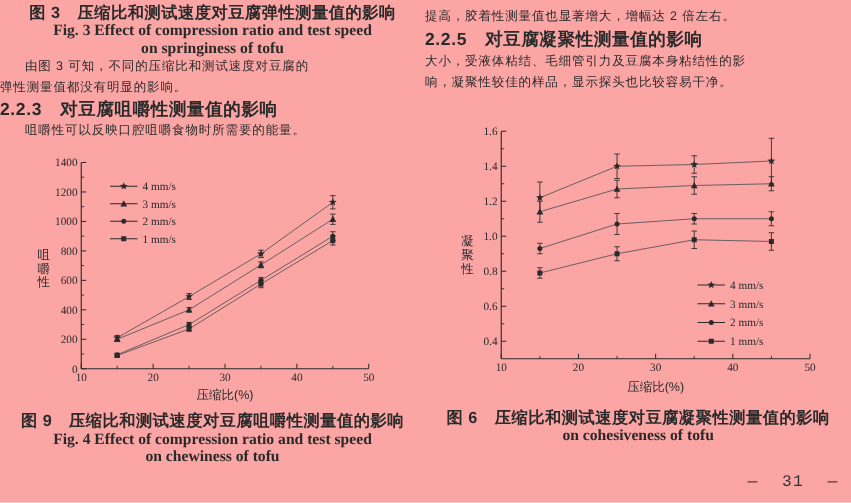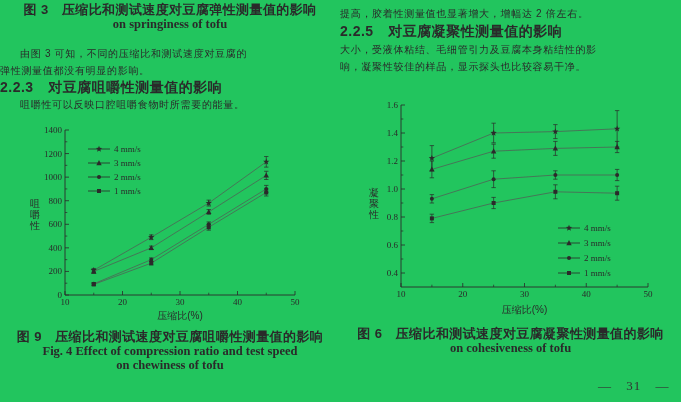--- a/index.html
+++ b/index.html
@@ -1,40 +1,41 @@
 <!DOCTYPE html>
 <html><head>
 <meta charset="utf-8">
 <style>
   html,body{margin:0;padding:0;background:#e8e8e8;}
-  .page{position:relative;width:681px;height:402px;background:#22c55e;overflow:hidden;
+  .page{position:relative;width:681px;height:402px;background:#fca5a5;overflow:hidden;
         font-family:"Liberation Sans",sans-serif;color:#2a2a2a;}
   .col{position:absolute;top:0;height:402px;}
   .col-left{left:0;width:340px;}
   .col-right{left:340px;width:341px;}
   .blk{position:absolute;left:0;width:100%;}
   .cap-zh{font-size:13px;font-weight:700;text-align:center;letter-spacing:0.4px;line-height:15px;}
   .cap-en{font-family:"Liberation Serif",serif;font-size:12.5px;font-weight:700;
           text-align:center;line-height:14px;}
   .body-line{font-size:10px;letter-spacing:0.7px;line-height:17px;white-space:nowrap;}
   .indent{padding-left:20px;}
   .heading{font-size:14px;font-weight:600;letter-spacing:0.5px;line-height:17px;white-space:nowrap;}
   .chart{position:absolute;}
-  .page-num{position:absolute;font-family:Liberation Serif, serif;font-size:13px;
+  .page-num{position:absolute;font-family:Liberation Mono, monospace;font-size:13px;
             letter-spacing:1px;word-spacing:10px;color:#333;}
 </style>
 </head>
 <body>
 
 <div class="page">
 
   <div class="col col-left">
 
     <div class="blk" style="top:2px">
       <div class="cap-zh">图 3　压缩比和测试速度对豆腐弹性测量值的影响</div>
+      <div class="cap-en">Fig. 3 Effect of compression ratio and test speed</div>
       <div class="cap-en">on springiness of tofu</div>
     </div>
 
     <div class="blk" style="top:45px">
       <div class="body-line indent">由图 3 可知，不同的压缩比和测试速度对豆腐的</div>
       <div class="body-line">弹性测量值都没有明显的影响。</div>
     </div>
 
     <div class="blk heading" style="top:79px">2.2.3　对豆腐咀嚼性测量值的影响</div>
 

